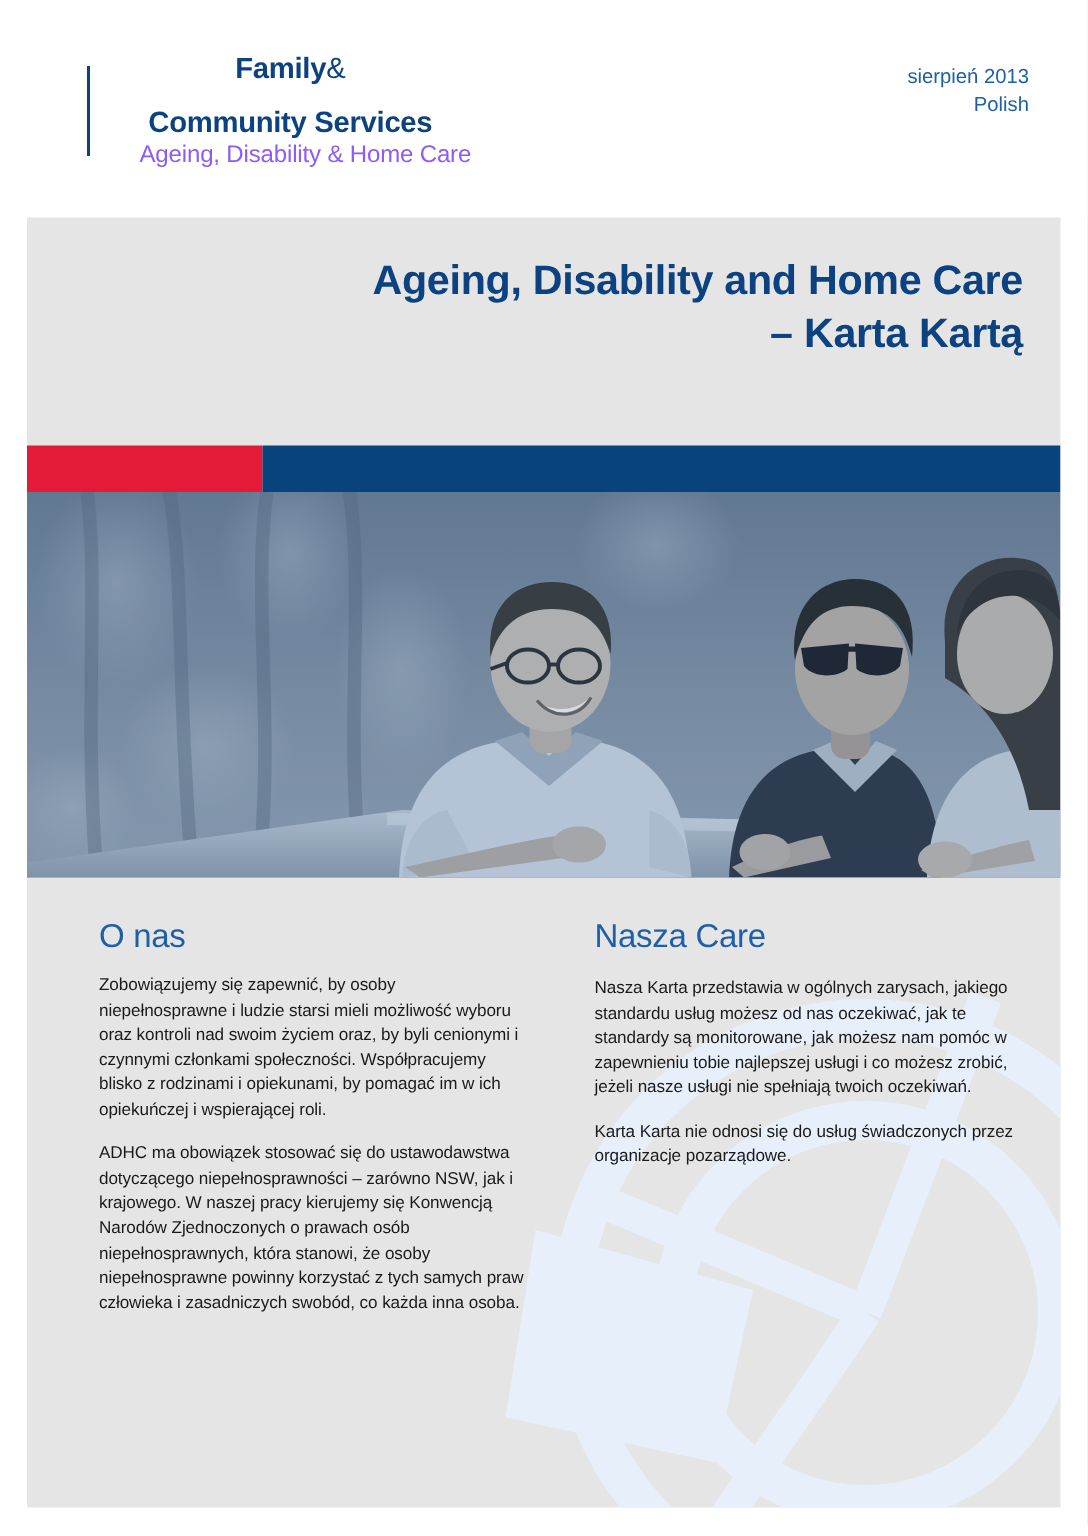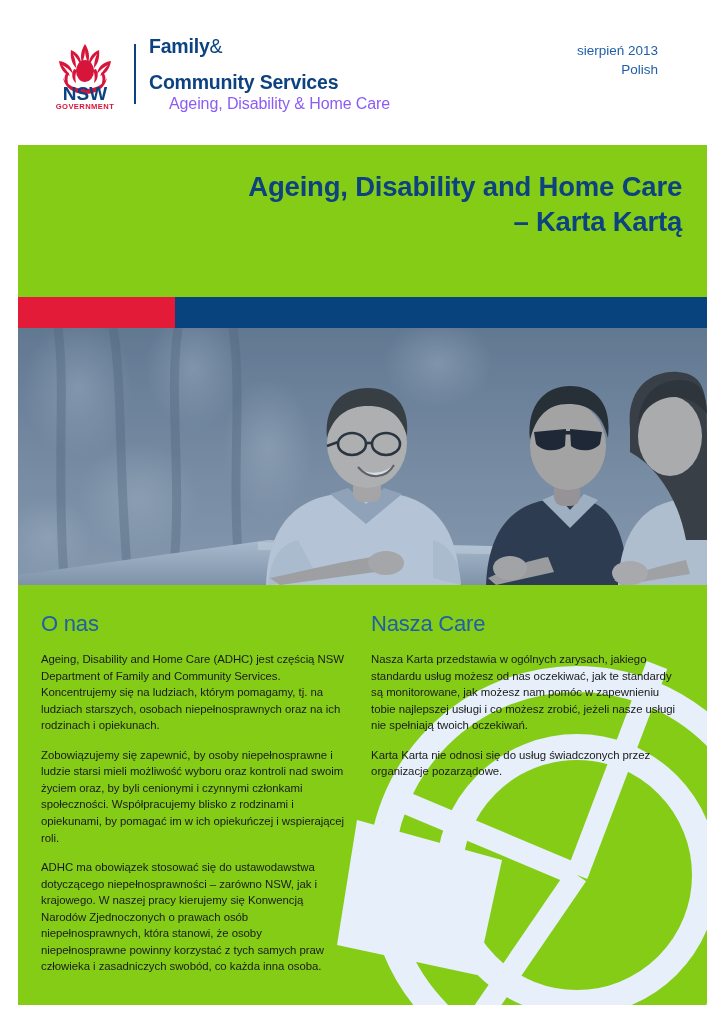--- a/index.html
+++ b/index.html
@@ -39,20 +39,21 @@
   .logo-divider {
     width: 2px;
     height: 60px;
     background: #0C4280;
     margin: 0 13px 0 11px;
     flex: none;
   }
   .logo-words {
     line-height: 1;
     padding-top: 1px;
+    text-align: center;
   }
   .logo-line1 {
     font-size: 19.5px;
     font-weight: bold;
     color: #0C4280;
     letter-spacing: -0.2px;
     white-space: nowrap;
   }
   .logo-line1 .amp { font-weight: normal; }
   .logo-line2 {
@@ -68,36 +69,36 @@
     font-weight: normal;
     color: #8b5cf6;
     letter-spacing: -0.1px;
     margin-top: 4px;
     white-space: nowrap;
     margin-left: 20px;
   }
 
   .header-meta {
     position: absolute;
-    right: 67px;
+    right: 39px;
     top: 41px;
     text-align: right;
     color: #1F5FA8;
     font-size: 13.5px;
     line-height: 1.42;
   }
 
   
   .panel {
     position: absolute;
     left: 18px;
     top: 145px;
     width: 689px;
     height: 860px;
-    background: #84cc16;
+    background: #e5e5e5;
     overflow: hidden;
   }
 
   
   .watermark {
     position: absolute;
     right: -90px;
     bottom: -110px;
     width: 470px;
     height: 470px;
@@ -172,20 +173,21 @@
     position: absolute;
     left: 0;
     top: 440px;
     width: 689px;
     display: flex;
     padding: 0 22px 0 23px;
     box-sizing: border-box;
   }
   .col {
     box-sizing: border-box;
+    margin-left: 25px;
   }
   .col-left { width: 340px; padding-right: 22px; }
   .col-right { width: 324px; }
 
   .col-heading {
     margin: 0;
     padding-top: 27px;
     font-size: 22px;
     font-weight: normal;
     color: #1F5FA8;
@@ -202,46 +204,20 @@
   }
   .col p.first { padding-top: 15px; }
 </style>
 </head>
 <body>
 
 <div class="header">
 
   <div class="logo-block">
 
-    <div class="logo-mark">
-      <svg width="76" height="72" viewBox="0 0 76 72">
-        <g fill="#D7143A">
-
-          <path d="M38 6 C34 12 33 19 35 25 C37 20 38 16 38 12 C38 16 39 20 41 25 C43 19 42 12 38 6 Z"></path>
-          <path d="M24 12 C23 19 25 26 29 30 C29 25 28 20 26 16 C29 19 32 23 34 28 C35 21 31 15 24 12 Z"></path>
-          <path d="M52 12 C45 15 41 21 42 28 C44 23 47 19 50 16 C48 20 47 25 47 30 C51 26 53 19 52 12 Z"></path>
-          <path d="M12 23 C13 30 17 36 23 38 C21 34 18 30 15 27 C19 29 23 32 26 36 C25 29 20 24 12 23 Z"></path>
-          <path d="M64 23 C56 24 51 29 50 36 C53 32 57 29 61 27 C58 30 55 34 53 38 C59 36 63 30 64 23 Z"></path>
-
-          <ellipse cx="38" cy="33" rx="9" ry="11"></ellipse>
-          <path d="M27 31 C24 36 25 42 29 45 C28 40 28 36 30 32 Z"></path>
-          <path d="M49 31 C52 36 51 42 47 45 C48 40 48 36 46 32 Z"></path>
-          <path d="M20 34 C16 39 17 45 22 48 C20 43 20 39 22 35 Z"></path>
-          <path d="M56 34 C60 39 59 45 54 48 C56 43 56 39 54 35 Z"></path>
-
-          <path d="M16 40 C18 50 27 56 38 56 C49 56 58 50 60 40 C56 47 48 51 38 51 C28 51 20 47 16 40 Z"></path>
-        </g>
-
-        <g>
-          <rect x="6" y="44" width="64" height="2" fill="none"></rect>
-          <text x="38" y="62" text-anchor="middle" font-family="Liberation Sans, sans-serif" font-size="19" font-weight="bold" fill="#0C4280">NSW</text>
-          <text x="38" y="70.5" text-anchor="middle" font-family="Liberation Sans, sans-serif" font-size="7.6" font-weight="bold" letter-spacing="0.4" fill="#D7143A">GOVERNMENT</text>
-        </g>
-      </svg>
-    </div>
 
     <div class="logo-divider"></div>
 
     <div class="logo-words">
       <div class="logo-line1"><span>Family</span><span class="amp">&amp;</span></div>
       <div class="logo-line2">Community Services</div>
       <div class="logo-line3">Ageing, Disability &amp; Home Care</div>
     </div>
   </div>
 
@@ -385,21 +361,20 @@
       </g>
 
       <rect x="0" y="0" width="689" height="257" fill="#2F5D96" opacity="0.2"></rect>
     </svg>
   </div>
 
   <div class="columns">
 
     <div class="col col-left">
       <h2 class="col-heading">O nas</h2>
-      <p class="first">Ageing, Disability and Home Care (ADHC) jest częścią NSW Department of Family and Community Services. Koncentrujemy się na ludziach, którym pomagamy, tj. na ludziach starszych, osobach niepełnosprawnych oraz na ich rodzinach i opiekunach.</p>
       <p>Zobowiązujemy się zapewnić, by osoby niepełnosprawne i ludzie starsi mieli możliwość wyboru oraz kontroli nad swoim życiem oraz, by byli cenionymi i czynnymi członkami społeczności. Współpracujemy blisko z rodzinami i opiekunami, by pomagać im w ich opiekuńczej i wspierającej roli.</p>
       <p>ADHC ma obowiązek stosować się do ustawodawstwa dotyczącego niepełnosprawności – zarówno NSW, jak i krajowego. W naszej pracy kierujemy się Konwencją Narodów Zjednoczonych o prawach osób niepełnosprawnych, która stanowi, że osoby niepełnosprawne powinny korzystać z tych samych praw człowieka i zasadniczych swobód, co każda inna osoba.</p>
     </div>
 
     <div class="col col-right">
       <h2 class="col-heading">Nasza Care</h2>
       <p class="first">Nasza Karta przedstawia w ogólnych zarysach, jakiego standardu usług możesz od nas oczekiwać, jak te standardy są monitorowane, jak możesz nam pomóc w zapewnieniu tobie najlepszej usługi i co możesz zrobić, jeżeli nasze usługi nie spełniają twoich oczekiwań.</p>
       <p>Karta Karta nie odnosi się do usług świadczonych przez organizacje pozarządowe.</p>
     </div>
 

